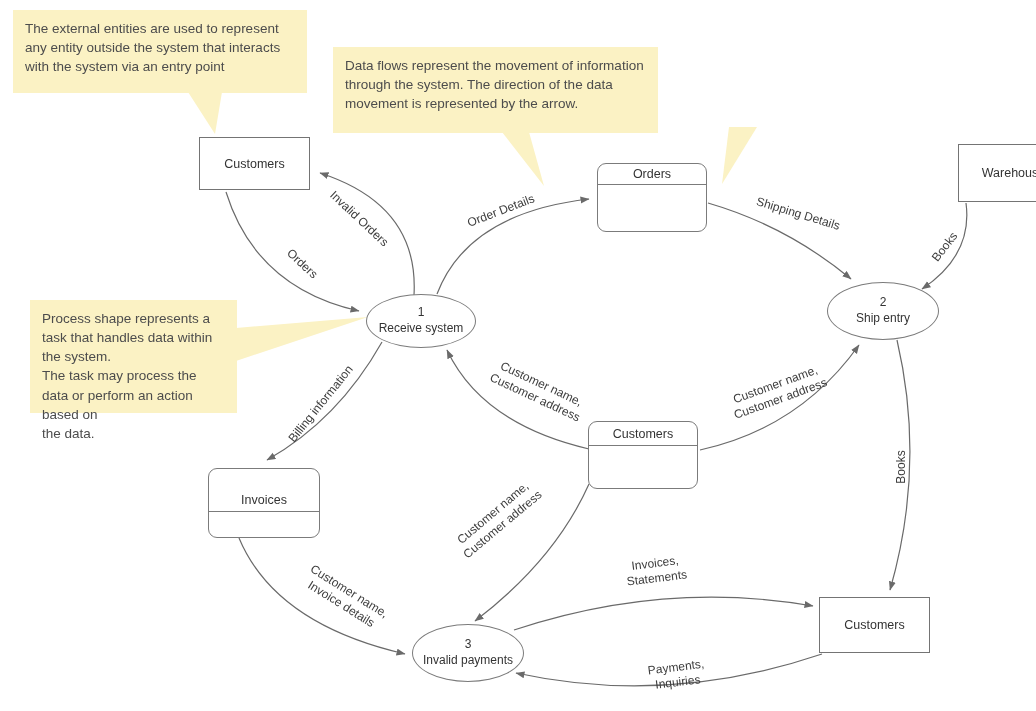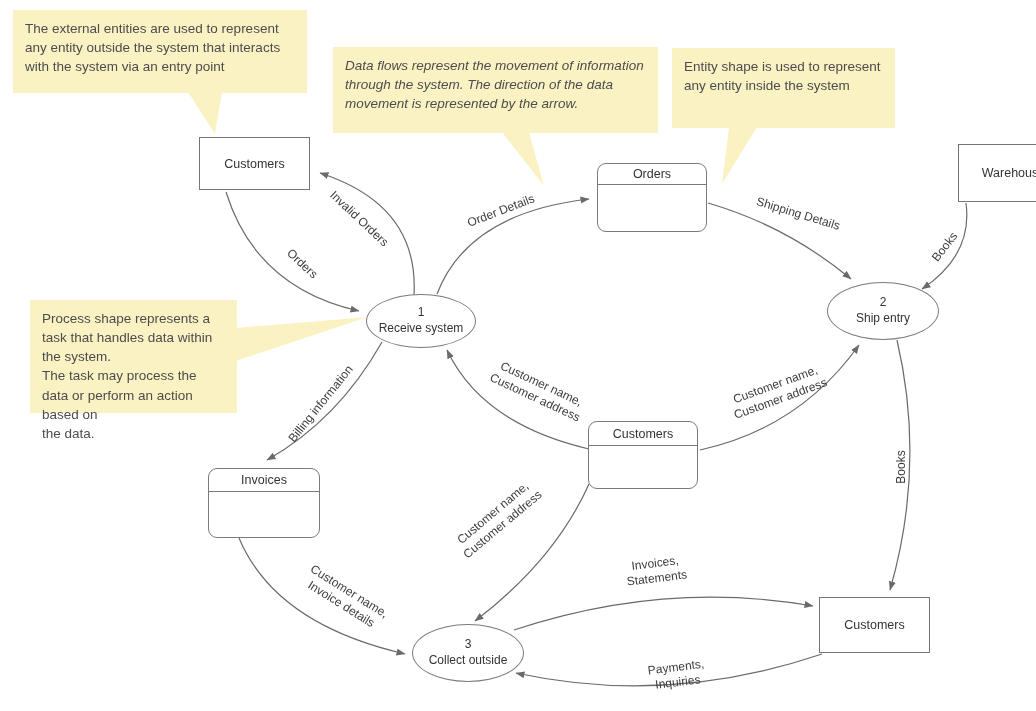--- a/index.html
+++ b/index.html
@@ -66,51 +66,50 @@
     <path class="flow" d="M 700,450 Q 800,428 859,345" marker-end="url(#arw)"></path>
     <path class="flow" d="M 589,484 Q 555,560 475,621" marker-end="url(#arw)"></path>
     <path class="flow" d="M 382,342 Q 338,420 267,460" marker-end="url(#arw)"></path>
     <path class="flow" d="M 239,538 Q 275,624 405,654" marker-end="url(#arw)"></path>
     <path class="flow" d="M 514,630 Q 665,580 813,606" marker-end="url(#arw)"></path>
     <path class="flow" d="M 822,654 Q 668,706 516,673" marker-end="url(#arw)"></path>
     <path class="flow" d="M 897,340 Q 926,465 890,590" marker-end="url(#arw)"></path>
   </svg>
 
   <div class="note" style="left:13px;top:10px;width:294px;height:83px;">The external entities are used to represent any entity outside the system that interacts with the system via an entry point</div>
-  <div class="note" style="left:333px;top:47px;width:325px;height:86px;font-style:italic;">Data flows represent the movement of information through the system. The direction of the data movement is represented by the arrow.</div>
-  <div class="note" style="left:672px;top:48px;width:223px;height:80px;">Entity shape is used to represent any entity inside the system</div>
+  <div class="note" style="left:333px;top:47px;width:325px;height:86px;">Data flows represent the movement of information through the system. The direction of the data movement is represented by the arrow.</div>
   <div class="note" style="left:30px;top:300px;width:207px;height:113px;">Process shape represents a task that handles data within the system.
 The task may process the data or perform an action based on
  the data.</div>
 
   <div class="entity" style="left:199px;top:137px;width:111px;height:53px;">Customers</div>
   <div class="entity" style="left:958px;top:144px;width:111px;height:58px;">Warehouse</div>
   <div class="entity" style="left:819px;top:597px;width:111px;height:56px;">Customers</div>
 
   <div class="store" style="left:597px;top:163px;width:110px;height:69px;">
     <div class="hdr" style="height:20px;">Orders</div>
   </div>
   <div class="store" style="left:588px;top:421px;width:110px;height:68px;">
     <div class="hdr" style="height:23px;">Customers</div>
   </div>
   <div class="store" style="left:208px;top:468px;width:112px;height:70px;">
-    <div class="hdr" style="height:22px;">Invoices</div>
+    <div class="hdr" style="height:22px;margin-top:20px;">Invoices</div>
   </div>
 
   <div class="process" style="left:366px;top:294px;width:110px;height:54px;">
     <div>1</div>
     <div>Receive system</div>
   </div>
   <div class="process" style="left:827px;top:282px;width:112px;height:58px;">
     <div>2</div>
     <div>Ship entry</div>
   </div>
   <div class="process" style="left:412px;top:624px;width:112px;height:58px;">
     <div>3</div>
-    <div>Collect outside</div>
+    <div>Invalid payments</div>
   </div>
 
   <div class="flabel" style="left:302px;top:264px;--r:43deg;">Orders</div>
   <div class="flabel" style="left:359px;top:219px;--r:43deg;">Invalid Orders</div>
   <div class="flabel" style="left:501px;top:211px;--r:-21deg;">Order Details</div>
   <div class="flabel" style="left:798px;top:214px;--r:17deg;">Shipping Details</div>
   <div class="flabel" style="left:945px;top:247px;--r:-52deg;">Books</div>
   <div class="flabel" style="left:538px;top:391px;--r:25deg;">Customer name,
 Customer address</div>
   <div class="flabel" style="left:778px;top:392px;--r:-20deg;">Customer name,

